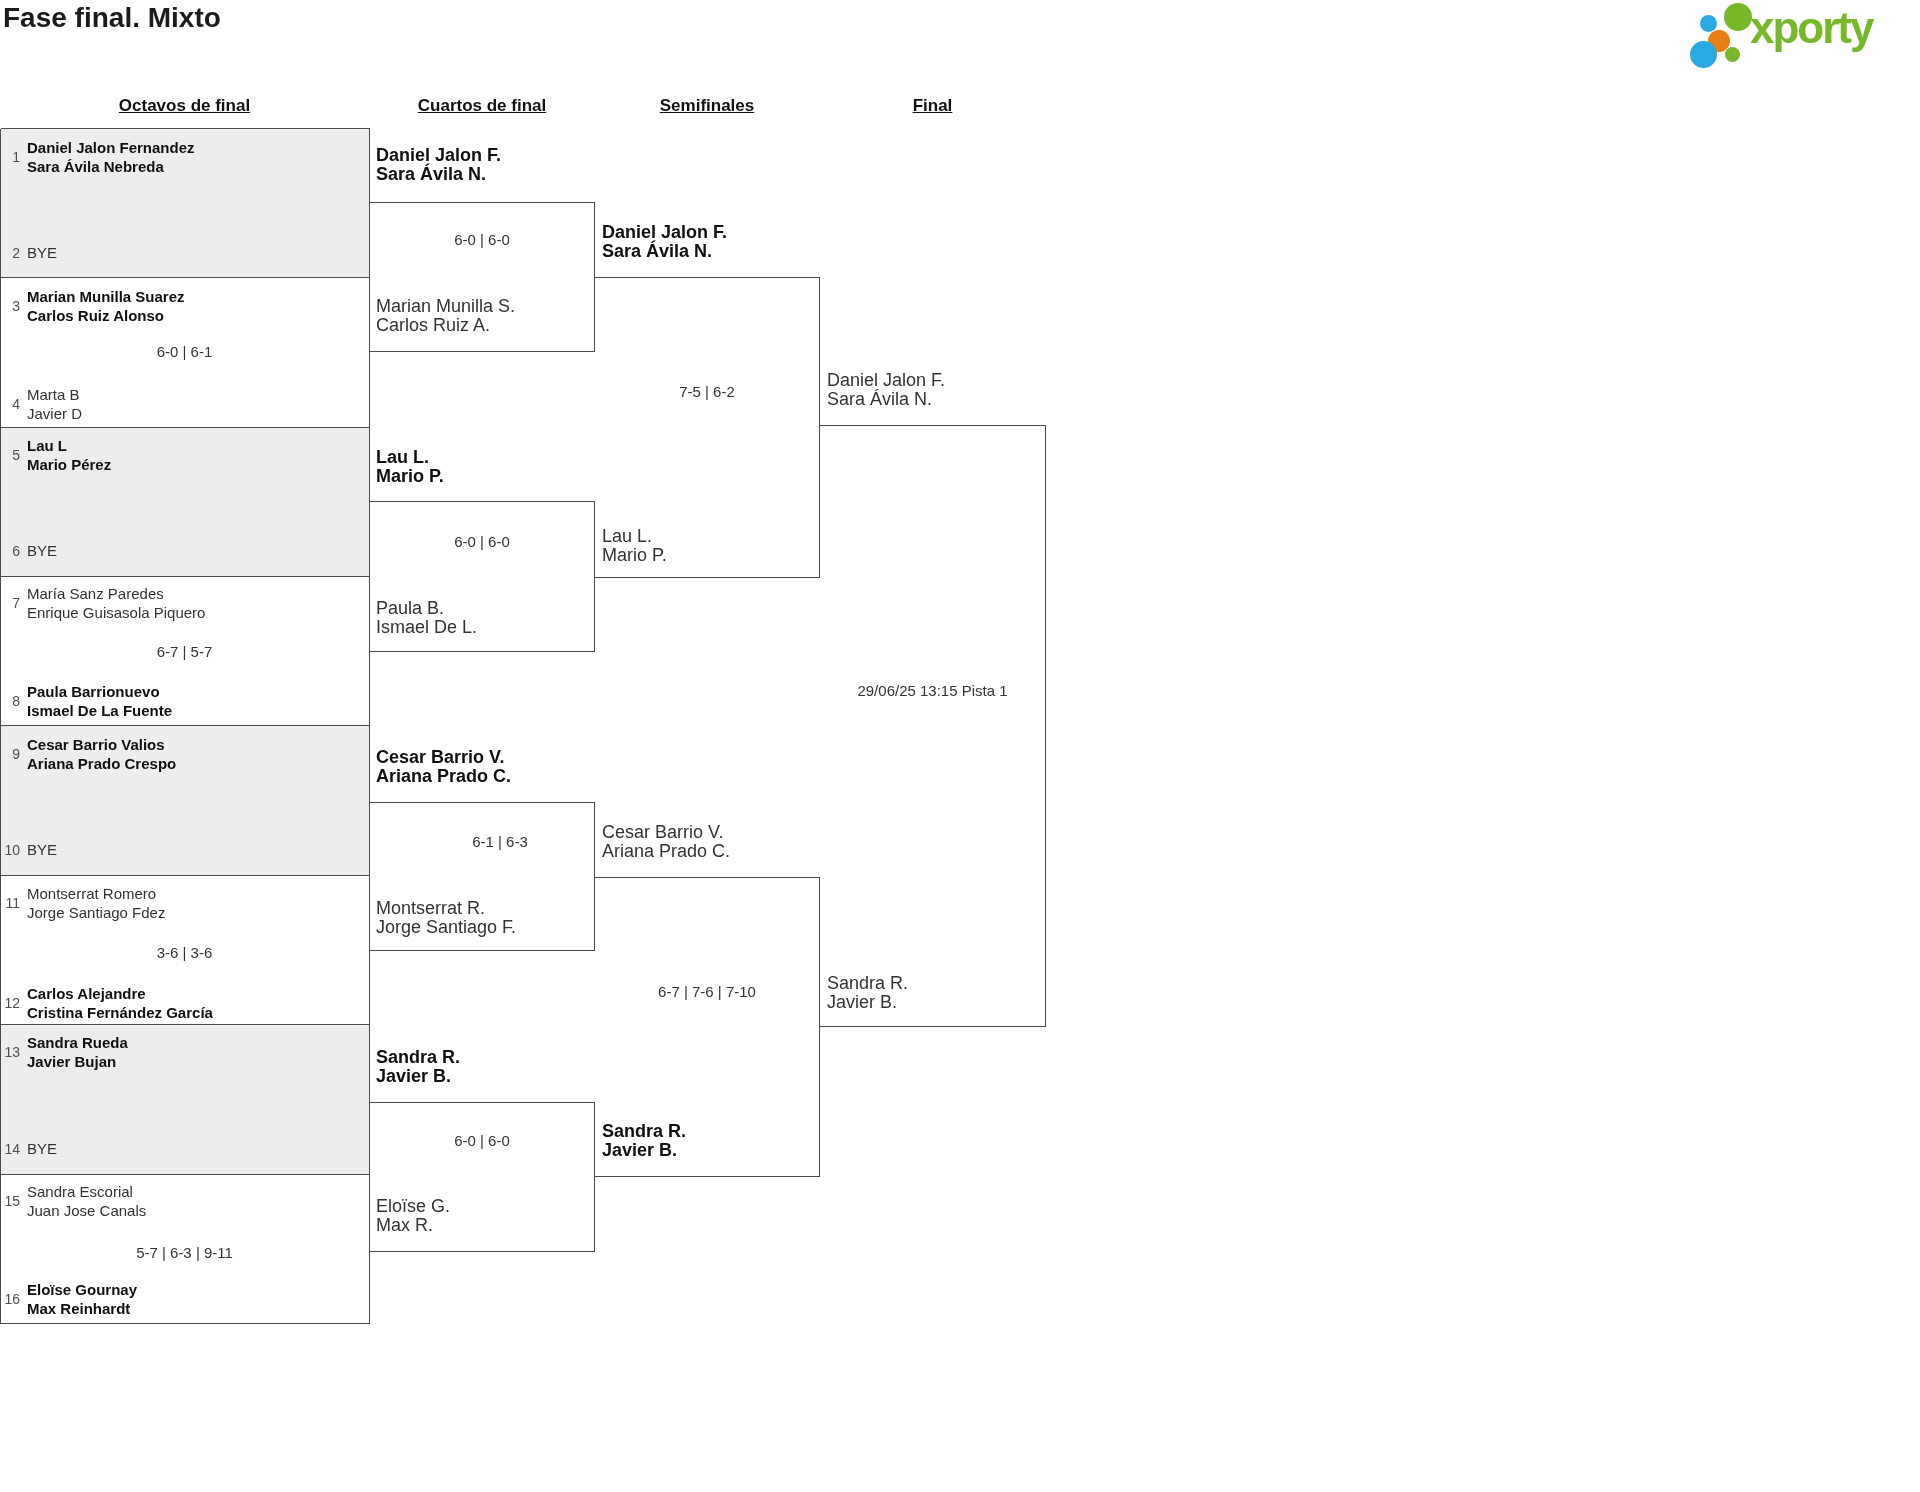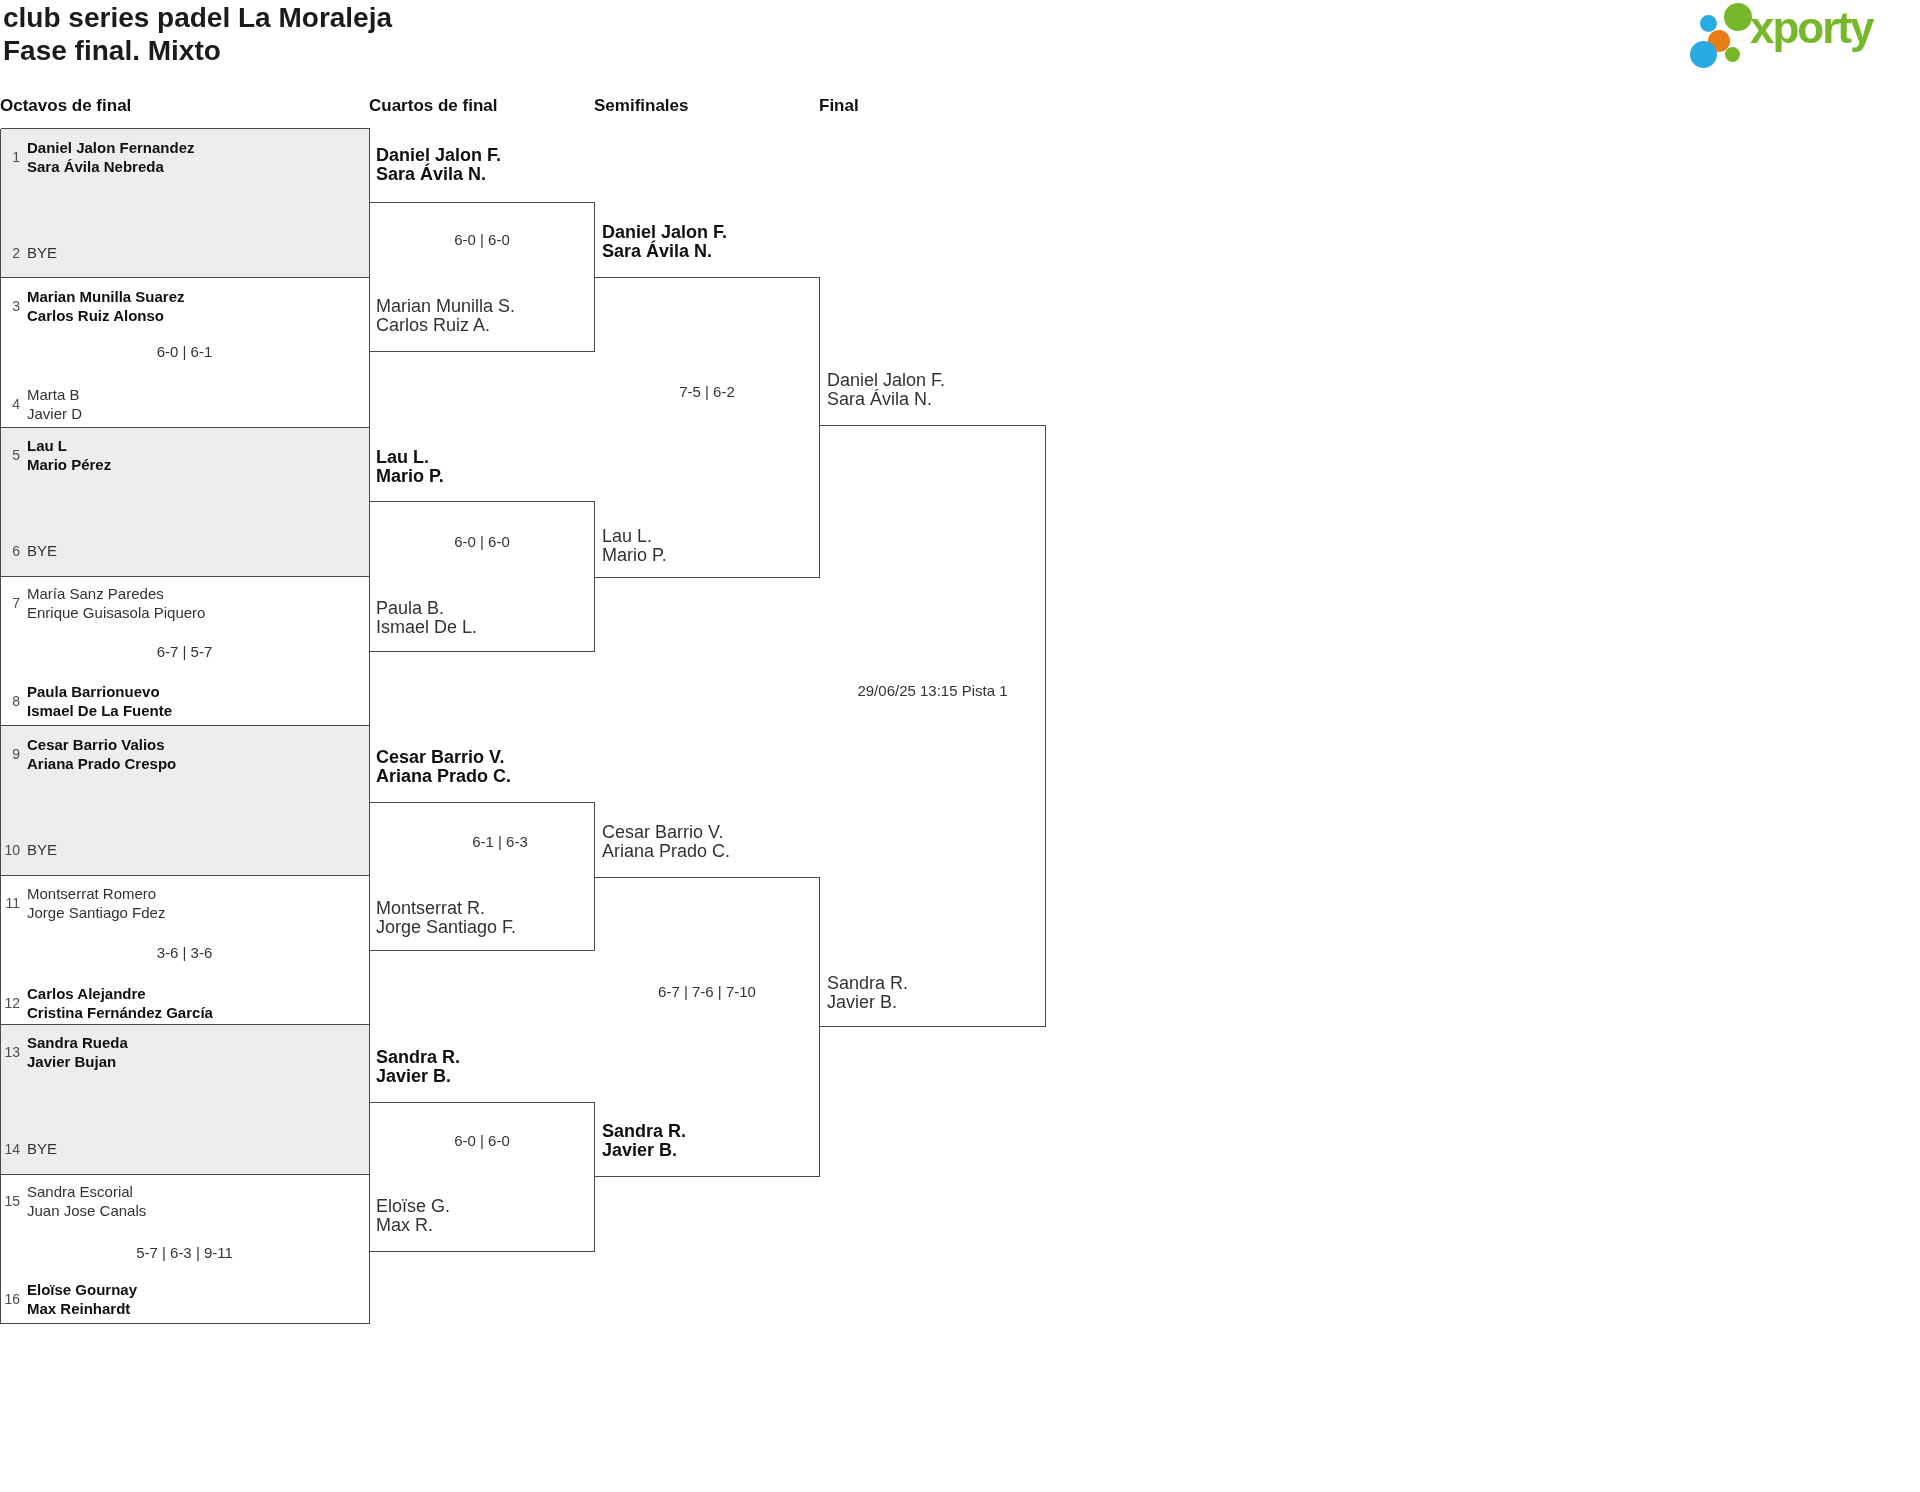--- a/index.html
+++ b/index.html
@@ -1,19 +1,19 @@
 <!DOCTYPE html>
 <html><head>
 <meta charset="utf-8">
 <style>
   html,body{margin:0;padding:0;background:#fff;}
   #page{position:relative;width:1920px;height:1492px;background:#fff;overflow:hidden;
         font-family:"Liberation Sans","DejaVu Sans",sans-serif;}
   .title{position:absolute;left:3px;top:1px;font-size:28px;line-height:33px;font-weight:700;color:#1b1b1b;}
-  .colhead{position:absolute;top:96px;font-size:17px;font-weight:600;color:#111;}
+  .colhead{position:absolute;top:96px;text-align:center;font-size:17px;font-weight:600;color:#111;text-decoration:underline;}
   #grid{position:absolute;left:0;top:0;}
   .slot{position:absolute;left:0;width:369px;padding-left:27px;box-sizing:border-box;
         font-size:15px;line-height:19px;color:#333;}
   .slot .num{position:absolute;left:0;top:50%;transform:translateY(-50%);
         width:20px;text-align:right;font-size:14px;font-weight:400;color:#4d4d4d;}
   .slot2{position:absolute;font-size:18px;line-height:19px;color:#333;width:216px;}
   .bold{font-weight:700;color:#101010;}
   .score{position:absolute;text-align:center;font-size:15px;color:#333;}
   .logo{position:absolute;left:1688px;top:0;width:230px;height:70px;}
   .dot{position:absolute;border-radius:50%;}
@@ -24,21 +24,20 @@
   .d-green-sm{left:37px;top:47px;width:15px;height:15px;background:#76b82a;}
   .wordmark{position:absolute;left:62px;top:3px;font-size:44px;font-weight:700;
         letter-spacing:-2px;color:#76b82a;}
 </style>
 </head>
 <body>
 
 <div id="page">
 
   <div class="title">
-    <div>club series padel La Moraleja</div>
     <div>Fase final. Mixto</div>
   </div>
 
   <div class="logo">
     <span class="dot d-blue-sm"></span>
     <span class="dot d-green-lg"></span>
     <span class="dot d-orange"></span>
     <span class="dot d-blue-lg"></span>
     <span class="dot d-green-sm"></span>
     <span class="wordmark">xporty</span>

